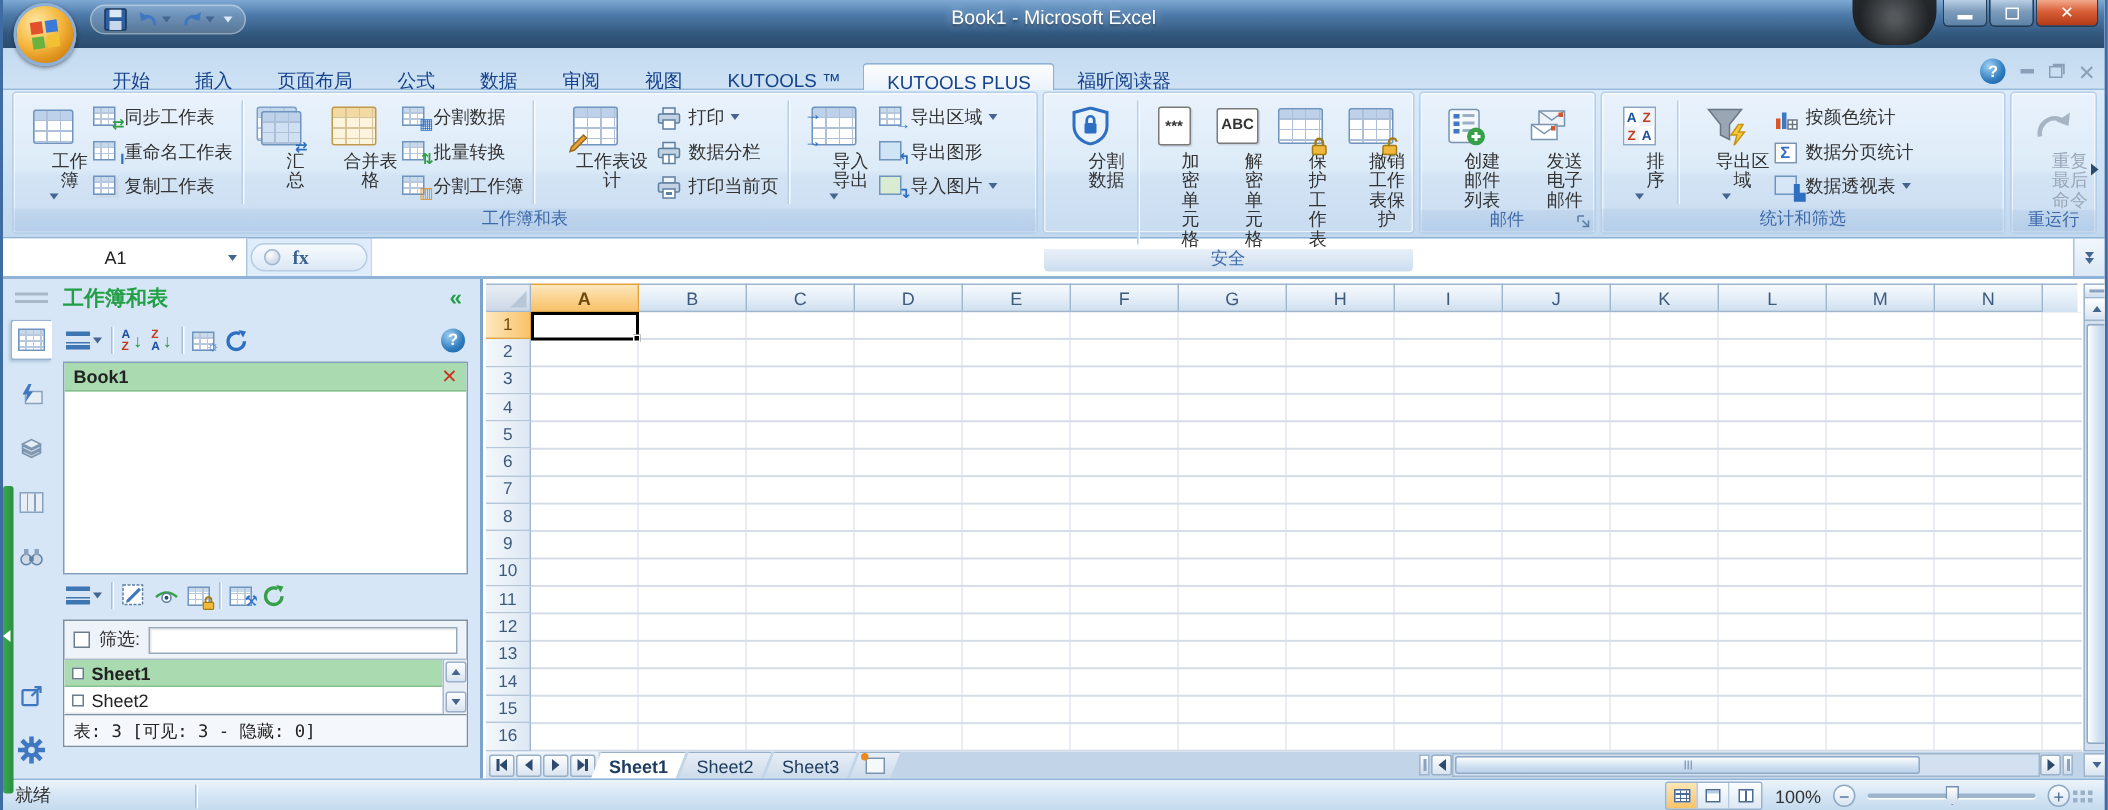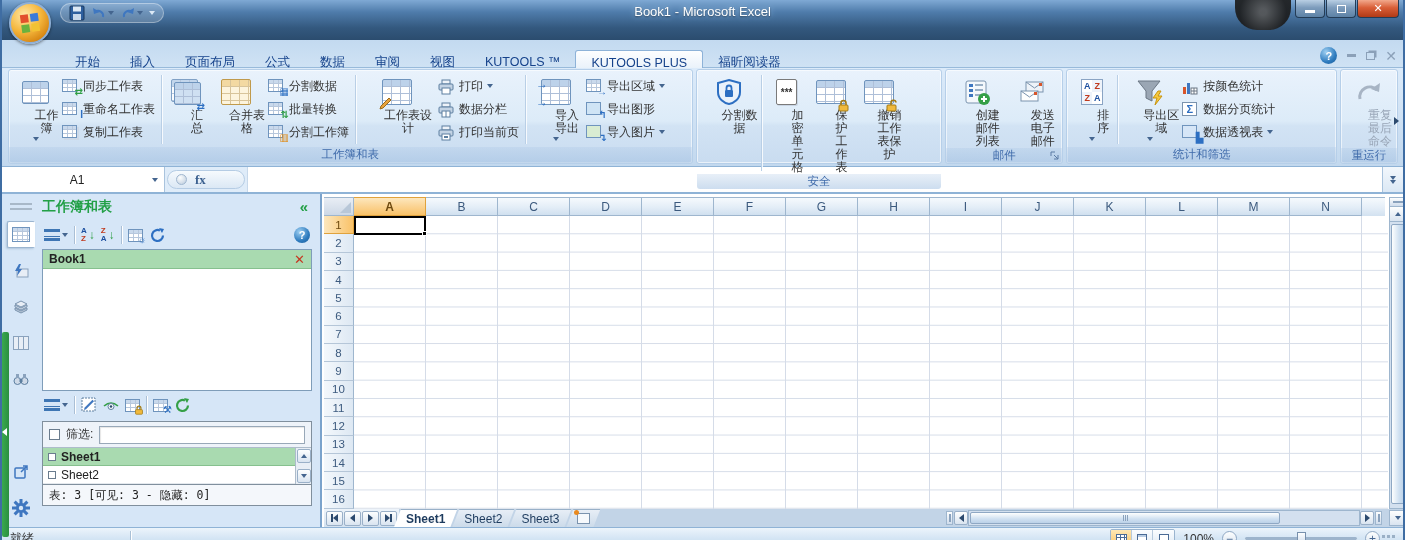--- a/index.html
+++ b/index.html
@@ -7,21 +7,21 @@
   .window{position:relative;width:1405px;height:540px;background:#dbe9f8;border-left:2px solid #3f6da3;border-right:2px solid #3f6da3;overflow:hidden;}
   .mono{font-family:"DejaVu Sans Mono","Liberation Mono",monospace;}
   
   .td,.tu,.tl,.tr{width:0;height:0;display:inline-block;}
   .td{border:3.5px solid transparent;border-top:4.5px solid #44658f;border-bottom:none;}
   .tu{border:3.5px solid transparent;border-bottom:4.5px solid #44658f;border-top:none;}
   .tl{border:4px solid transparent;border-right:5px solid #2c4a6e;border-left:none;}
   .tr{border:4px solid transparent;border-left:5px solid #2c4a6e;border-right:none;}
   .bar{display:inline-block;width:2px;height:8px;background:#2c4a6e;}
   
-  .titlebar{position:relative;height:40px;background:linear-gradient(#7fa9d4 0%,#4f7cab 30%,#33587e 70%,#2b4c6e 100%);}
+  .titlebar{position:relative;height:32px;background:linear-gradient(#7fa9d4 0%,#4f7cab 30%,#33587e 70%,#2b4c6e 100%);}
   .office-btn{position:absolute;left:7px;top:2px;width:42px;height:42px;border-radius:50%;background:radial-gradient(circle at 35% 30%,#ffe9a8,#f5b73d 45%,#d98a16 75%,#a35f08);border:2px solid #8fb0d6;box-shadow:0 1px 3px rgba(0,0,0,.5);z-index:30;display:flex;align-items:center;justify-content:center;}
   .office-logo{width:18px;height:18px;display:grid;grid-template-columns:8px 8px;grid-template-rows:8px 8px;gap:2px;transform:rotate(-8deg);}
   .office-logo span:nth-child(1){background:#e2502c;}.office-logo span:nth-child(2){background:#3b7ad9;}
   .office-logo span:nth-child(3){background:#69b23e;}.office-logo span:nth-child(4){background:#f2c233;}
   .qat{position:absolute;left:58px;top:3px;height:20px;display:flex;align-items:center;gap:6px;padding:0 8px;border-radius:10px;background:rgba(255,255,255,.18);border:1px solid rgba(255,255,255,.35);}
   .qat .btn{display:flex;align-items:center;gap:1px;cursor:pointer;}
   .win-title{position:absolute;left:0;right:0;top:4px;text-align:center;color:#fff;font-size:13px;text-shadow:0 0 6px #9ec6ea,0 1px 2px rgba(0,0,0,.6);}
   .cam-blob{position:absolute;right:112px;top:0;width:56px;height:30px;border-radius:0 0 22px 22px;background:radial-gradient(circle at 50% 40%,#555 10%,#1c1c1c 70%);opacity:.92;z-index:25;}
   .win-controls{position:absolute;right:4px;top:0;display:flex;z-index:26;}
   .wc{width:30px;height:18px;border:1px solid #243c56;border-top:none;display:flex;align-items:center;justify-content:center;color:#fff;font-size:11px;background:linear-gradient(#b9cfe4,#7d9cbc 45%,#5d82a6);border-radius:0 0 4px 4px;margin-left:1px;cursor:pointer;}
@@ -413,20 +413,26 @@
         </div>
         <div class="rsep"></div>
         <div class="rbig" style="width:44px">
           <span class="ric">
               <span class="txticon">***</span>
             </span>
           <span class="rlb">加密单元格</span>
         </div>
         <div class="rbig" style="width:44px">
           <span class="ric">
+              <span class="txticon" style="padding:4px 2px">ABC</span>
+            </span>
+          <span class="rlb">解密单元格</span>
+        </div>
+        <div class="rbig" style="width:44px">
+          <span class="ric">
               <span class="mt24" style="width:30px;height:24px"></span>
             <svg style="position:absolute;right:-4px;bottom:-3px" width="13" height="13" viewBox="0 0 13 13">
                 <rect x="2" y="6" width="9" height="6" rx="1" fill="#f0b93c" stroke="#a37b14"></rect>
                 <path d="M4 6 v-2 a2.5 2.5 0 0 1 5 0 v2" fill="none" stroke="#a37b14" stroke-width="1.6"></path>
               </svg>
           </span>
           <span class="rlb">保护工作表</span>
         </div>
         <div class="rbig" style="width:52px">
           <span class="ric">

